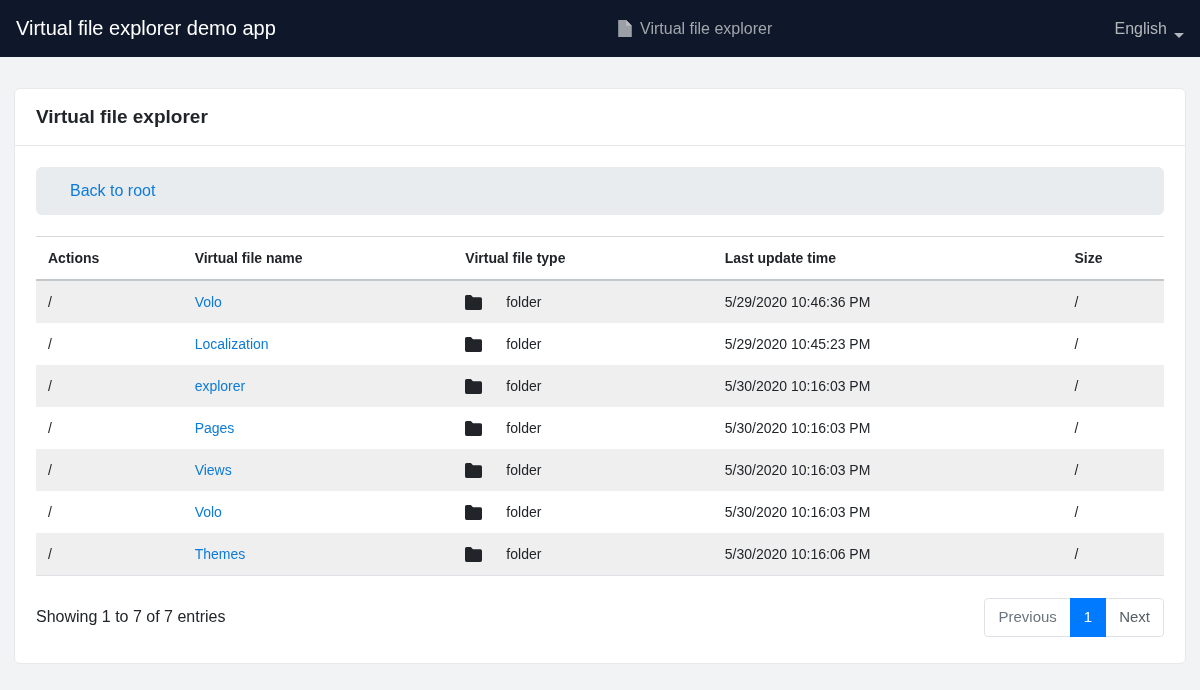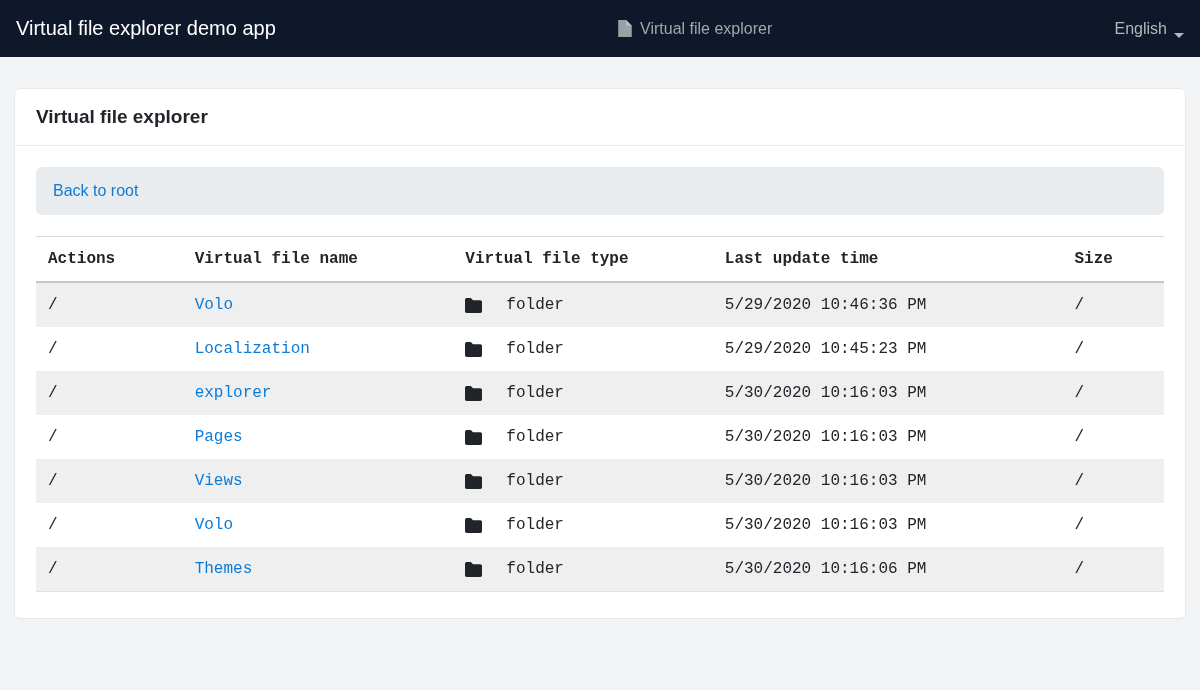--- a/index.html
+++ b/index.html
@@ -67,36 +67,35 @@
     font-size: 19px;
     font-weight: 600;
     color: #212529;
   }
   .card-body { padding: 21px 21px 26px 21px; }
 
   
   .back-bar {
     background: #e9ecef;
     border-radius: 6px;
-    padding: 15px 17px;
+    padding: 15px 34px;
     margin-bottom: 21px;
   }
   .back-bar a {
     color: #0c7ad8;
     font-size: 16px;
     text-decoration: none;
     cursor: pointer;
   }
 
   
   table.file-table {
     width: 100%;
     border-collapse: collapse;
-    font-size: 16px;
-    font-family: Liberation Mono, monospace;
+    font-size: 14px;
   }
   .file-table thead th {
     text-align: left;
     font-weight: 700;
     padding: 13px 12px;
     border-top: 1px solid #d4d8db;
     border-bottom: 2px solid #c3c8cc;
     color: #212529;
     white-space: nowrap;
   }
@@ -307,15 +306,23 @@
                 </span>
                 <span>folder</span>
               </span>
             </td>
             <td>5/30/2020 10:16:06 PM</td>
             <td>/</td>
           </tr>
         </tbody>
     </table>
 
+    <div class="table-footer">
+      <div class="entries-summary">Showing 1 to 7 of 7 entries</div>
+      <div class="pagination">
+        <button class="page-btn prev">Previous</button>
+        <button class="page-btn active">1</button>
+        <button class="page-btn next">Next</button>
+      </div>
+    </div>
 
   </div>
 </main>
 
 </body></html>

